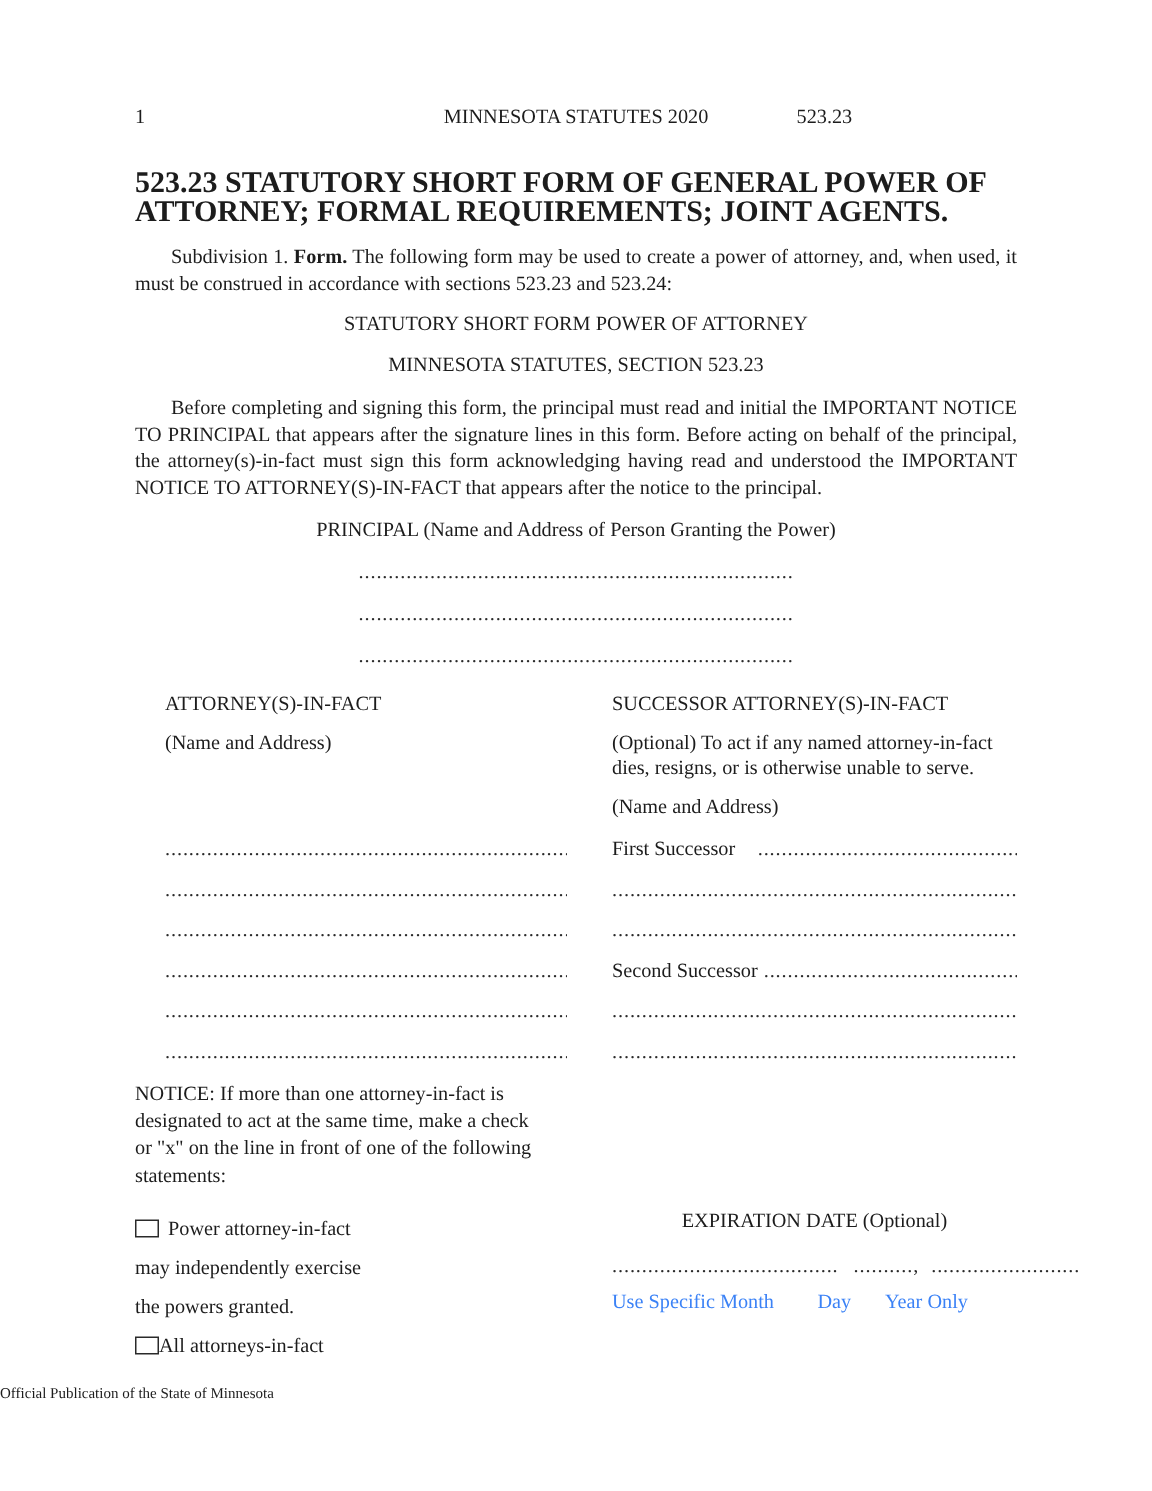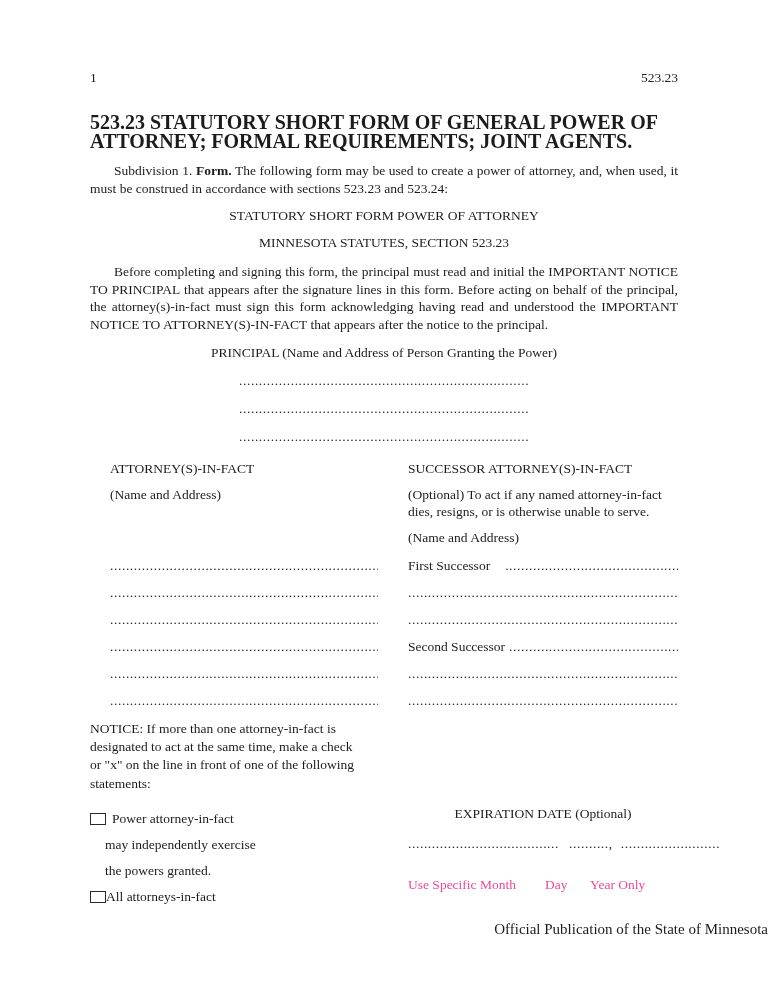--- a/index.html
+++ b/index.html
@@ -11,21 +11,21 @@
     color:#1c1c1c;
     font-family:"Liberation Serif", serif;
     font-size:13.5px;
     padding:70px 90px 0 90px;
     overflow:hidden;
   }
   
   .runhead { display:flex; align-items:baseline; }
   .runhead .left  { flex:1; text-align:left; }
   .runhead .mid   { flex:2; text-align:center; }
-  .runhead .right { flex:1; text-align:right; }
+  .runhead .right { flex:1; text-align:left; }
 
   .heading { font-weight:bold; font-size:20px; line-height:18.5px; margin-top:27px; }
 
   p.body { margin:12px 0 0 0; line-height:17.6px; text-align:justify; text-indent:24px; }
 
   .centerline { text-align:center; margin-top:11px; }
 
   
   .dotrow { height:28px; line-height:28px; overflow:hidden; white-space:nowrap;
             letter-spacing:0.6px; color:#2a2a2a; }
@@ -51,41 +51,42 @@
   .n-left { width:274px; }
   .gap2   { width:44px; }
   .n-right { width:270px; margin-top:85px; }
   .noticep { line-height:18.4px; }
   .cbrow { display:flex; align-items:center; height:26px; margin-top:0; }
   .cbrow.firstcb { margin-top:13px; }
   .cb { width:14px; height:10px; border:1.5px solid #2a2a2a; display:inline-block;
         flex:0 0 auto; background:#fff; }
   .cb-space { width:6px; display:inline-block; }
   .cbtext { line-height:26px; }
-  .subline { height:26px; line-height:26px; margin-left:15px; }
+  .subline { height:26px; line-height:26px; margin-left:0; }
 
   .exp-head { text-align:center; line-height:17px; }
   .exp-dots { display:flex; align-items:baseline; margin-top:13px; white-space:nowrap;
               letter-spacing:0.6px; color:#2a2a2a; height:17px; line-height:17px; }
   .exp-dots .s2 { margin-left:10px; }
   .exp-dots .s3 { margin-left:8px; }
-  .exp-caption { display:flex; margin-top:24px; line-height:17px; letter-spacing:0; color:#ec4899; }
+  .exp-caption { display:flex; margin-top:7px; line-height:17px; letter-spacing:0; color:#3b82f6; }
   .exp-caption .c1 { width:137px; }
   .exp-caption .c2 { width:45px; }
 
-  .footer { position:absolute; left:0; right:0; top:922px; text-align:right;
-            font-size:15px; line-height:15.5px; }
+  .footer { position:absolute; left:0; right:0; top:922px; text-align:left;
+            font-size:10px; line-height:15.5px; }
 </style>
 </head>
 <body>
 
 <div class="page">
 
   <div class="runhead">
     <span class="left">1</span>
+    <span class="mid">MINNESOTA STATUTES 2020</span>
     <span class="right">523.23</span>
   </div>
 
   <div class="heading">523.23 STATUTORY SHORT FORM OF GENERAL POWER OF ATTORNEY; FORMAL REQUIREMENTS; JOINT AGENTS.</div>
 
   <p class="body"><span>Subdivision 1. </span><b>Form.</b><span> The following form may be used to create a power of attorney, and, when used, it must be construed in accordance with sections 523.23 and 523.24:</span></p>
 
   <div class="centerline">STATUTORY SHORT FORM POWER OF ATTORNEY</div>
   <div class="centerline">MINNESOTA STATUTES, SECTION 523.23</div>
 

